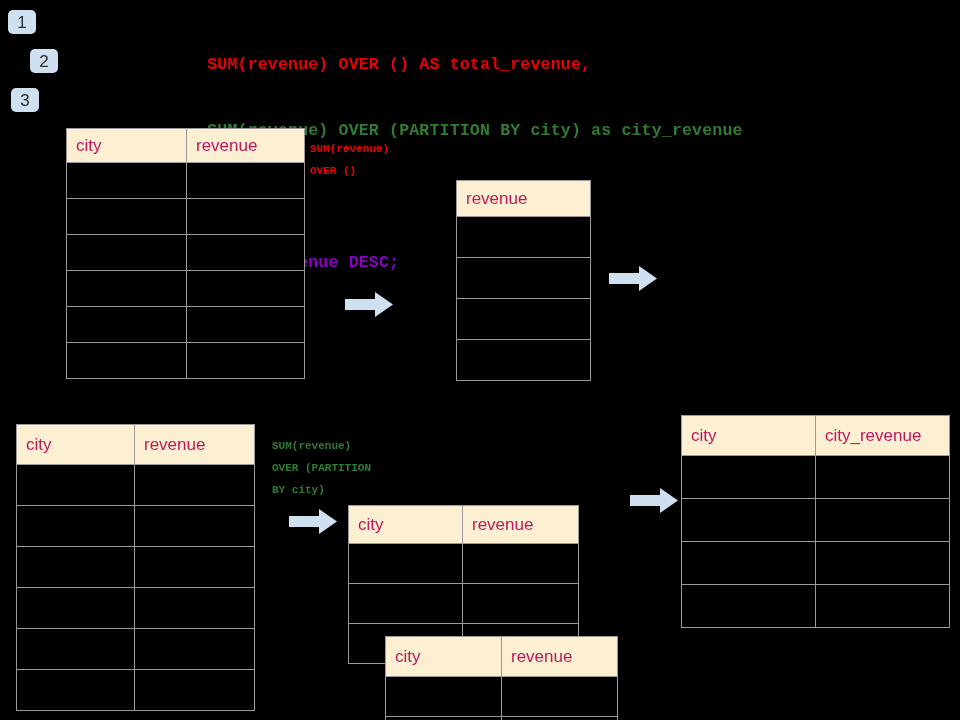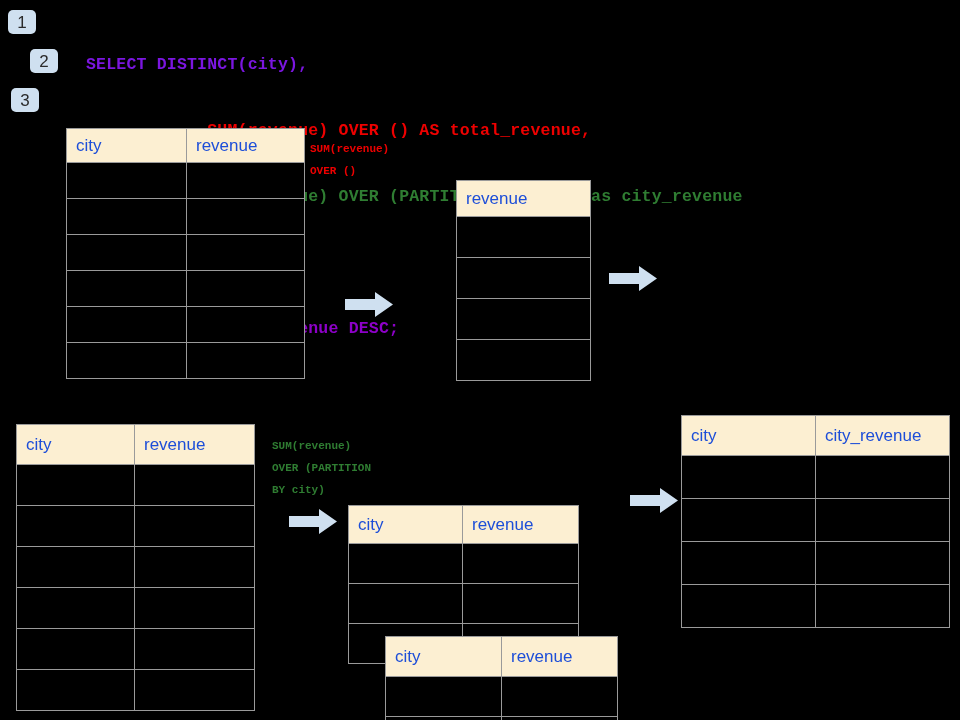--- a/index.html
+++ b/index.html
@@ -74,21 +74,21 @@
     table-layout: fixed;
     background: #000;
   }
   .tbl td, .tbl th {
     border: 1px solid #9a9a9a;
     padding: 0;
     margin: 0;
   }
   .tbl th {
     background: #fcefd2;
-    color: #1d4ed8;
+    color: #be185d;
     font-family: "Liberation Sans", sans-serif;
     font-weight: normal;
     font-size: 17px;
     text-align: left;
     padding-left: 9px;
   }
   .tbl td {
     background: #000000;
   }
 
@@ -101,21 +101,20 @@
 </head>
 <body>
 
 <div id="canvas">
 
   <div class="badge" style="left: 8px; top: 10px;">1</div>
   <div class="badge" style="left: 30px; top: 49px;">2</div>
   <div class="badge" style="left: 11px; top: 88px;">3</div>
 
   <div class="sql-block" style="left:86px; top:10px;">
-    <div class="sql-line" style="color: rgb(123, 22, 224);">SELECT DISTINCT(city),</div>
     <div class="sql-line" style="color: rgb(238, 0, 0);">            SUM(revenue) OVER () AS total_revenue,</div>
     <div class="sql-line" style="color: rgb(47, 125, 50);">            SUM(revenue) OVER (PARTITION BY city) as city_revenue</div>
     <div class="sql-line" style="color: rgb(141, 0, 200);">    FROM rides</div>
     <div class="sql-line" style="color: rgb(141, 0, 200);">    ORDER by city_revenue DESC;</div>
   </div>
 
   <div class="side-note" style="left:749px; top:38px;">SELECT ... FROM rides</div>
 
   <div class="code-label" style="color: rgb(238, 0, 0); left: 310px; top: 138px;">SUM(revenue)
 OVER ()</div>

